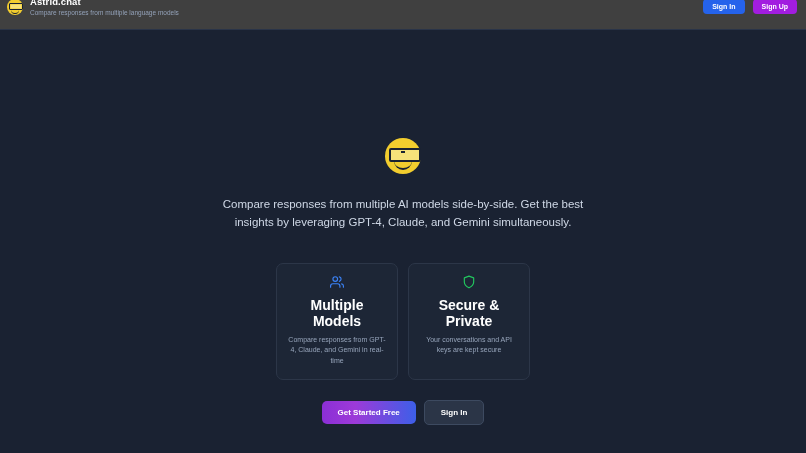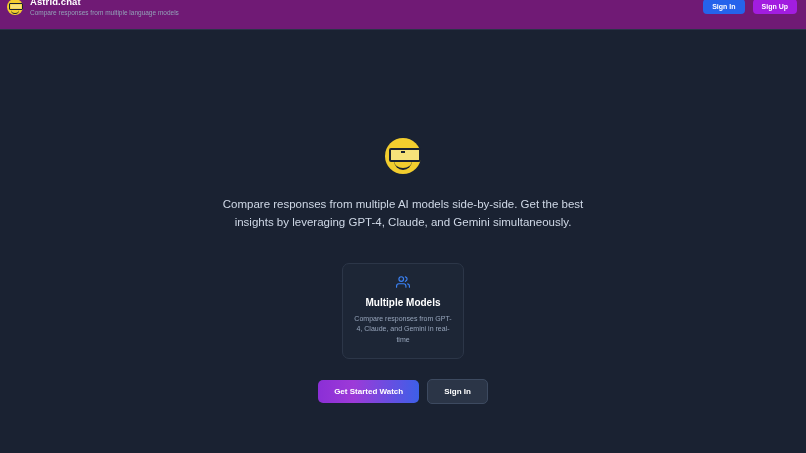--- a/index.html
+++ b/index.html
@@ -14,21 +14,21 @@
     background: #1a2232;
     font-family: "Liberation Sans", sans-serif;
     color: #e8edf5;
     -webkit-font-smoothing: antialiased;
   }
 
   
   .header {
     height: 30px;
     width: 100%;
-    background: #701a75;
+    background: #404040;
     border-bottom: 1px solid #2a3448;
     display: flex;
     align-items: center;
     justify-content: space-between;
     padding: 0 9px 16px 7px;
   }
 
   .brand {
     display: flex;
     align-items: center;
@@ -190,21 +190,21 @@
 
   .card-icon {
     height: 15px;
     display: flex;
     align-items: center;
     justify-content: center;
     margin-bottom: 7px;
   }
 
   .card-title {
-    font-size: 10px;
+    font-size: 14px;
     font-weight: bold;
     color: #ffffff;
     margin-bottom: 6px;
   }
 
   .card-desc {
     font-size: 7px;
     line-height: 1.55;
     color: #97a5bb;
   }
@@ -274,21 +274,30 @@
           <circle cx="9" cy="7" r="4"></circle>
           <path d="M23 21v-2a4 4 0 0 0-3-3.87"></path>
           <path d="M16 3.13a4 4 0 0 1 0 7.75"></path>
         </svg>
       </div>
       <div class="card-title">Multiple Models</div>
       <div class="card-desc">Compare responses from GPT-4, Claude, and Gemini in real-time</div>
     </div>
 
 
+    <div class="card">
+      <div class="card-icon">
+        <svg width="14" height="14" viewBox="0 0 24 24" fill="none" stroke="#22c55e" stroke-width="2" stroke-linecap="round" stroke-linejoin="round">
+          <path d="M12 22s8-4 8-10V5l-8-3-8 3v7c0 6 8 10 8 10z"></path>
+        </svg>
+      </div>
+      <div class="card-title">Secure &amp; Private</div>
+      <div class="card-desc">Your conversations and API keys are kept secure</div>
+    </div>
 
   </div>
 
   <div class="cta">
-    <button class="btn-get-started">Get Started Watch</button>
+    <button class="btn-get-started">Get Started Free</button>
     <button class="btn-signin-cta">Sign In</button>
   </div>
 
 </div>
 
 </body></html>

